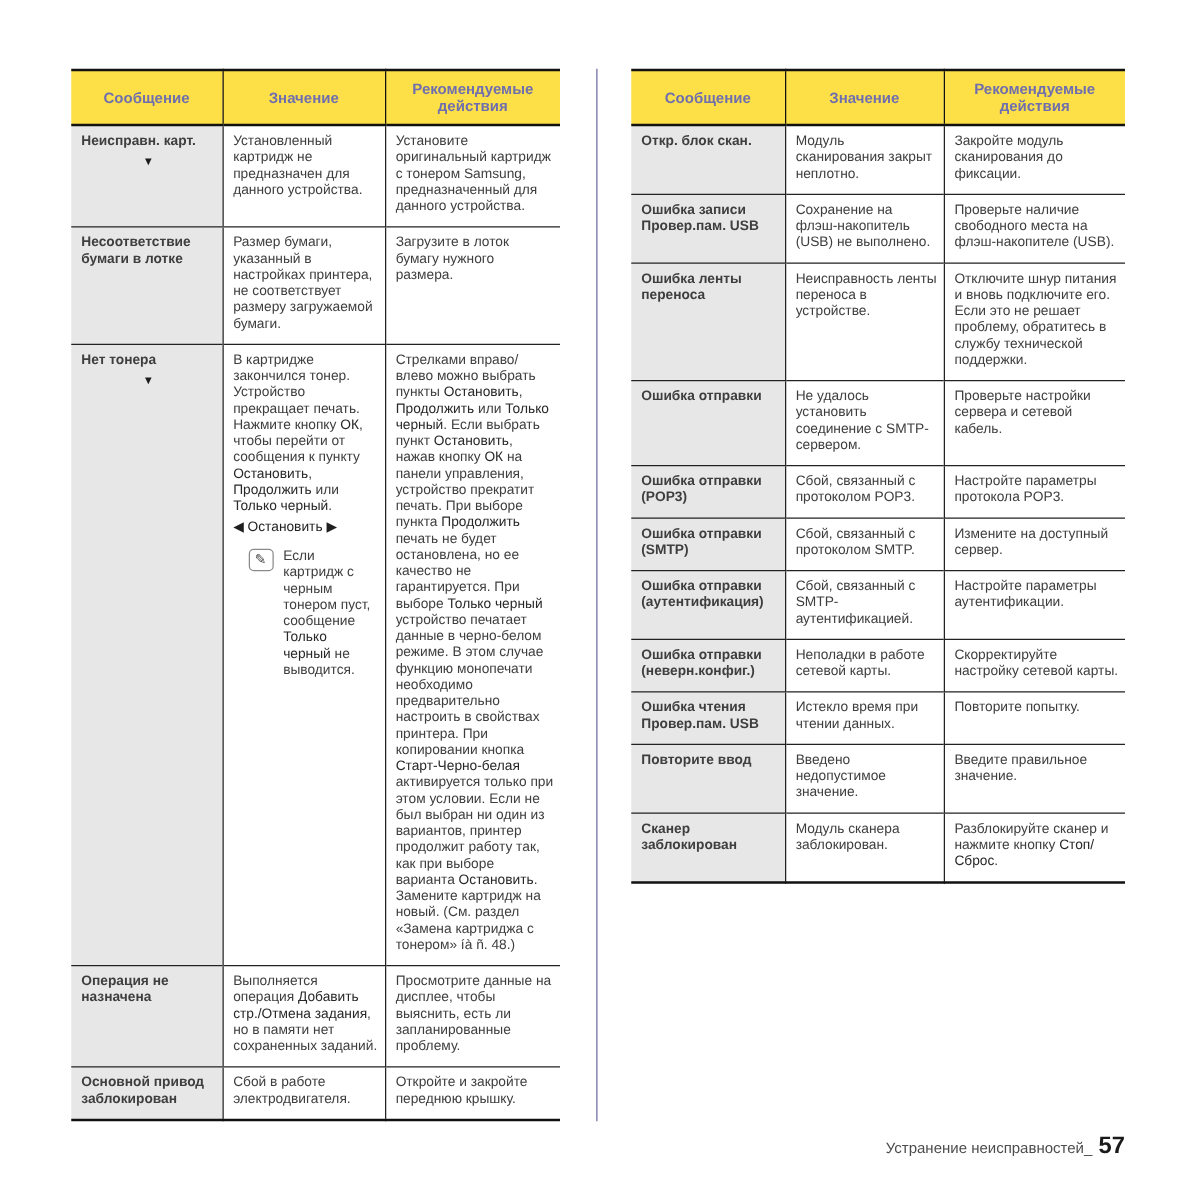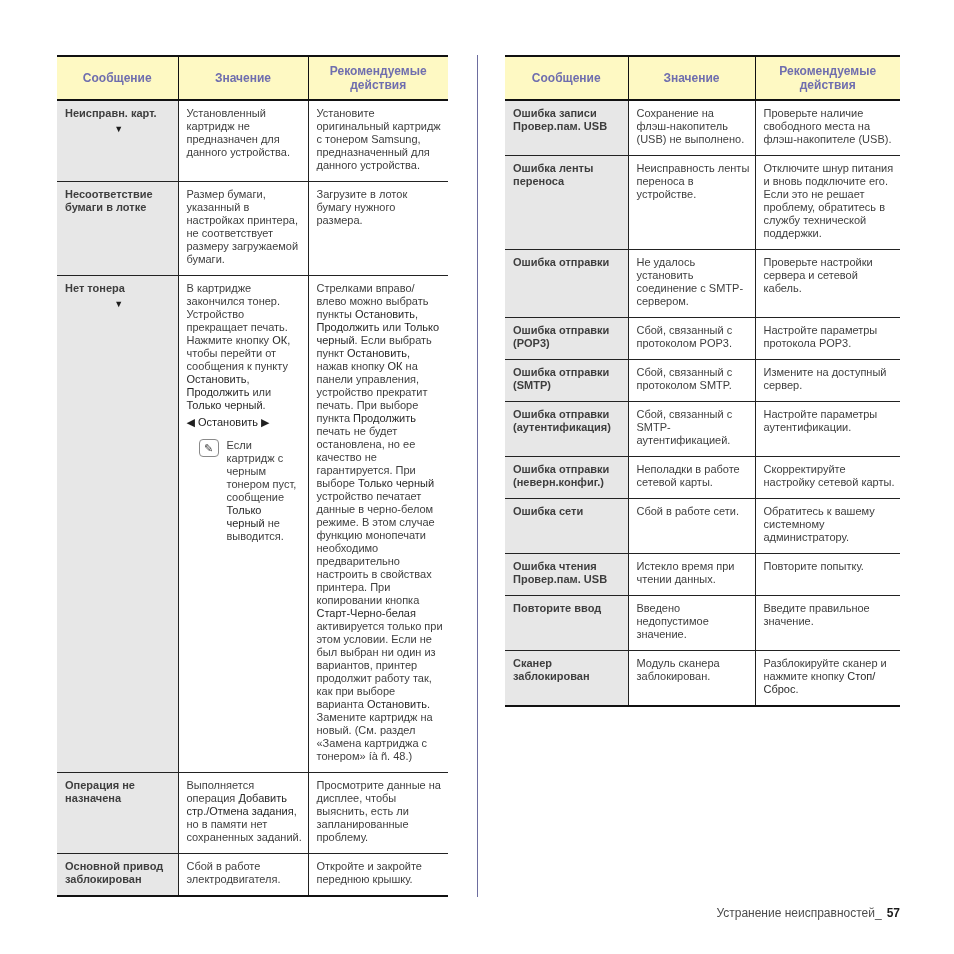--- a/index.html
+++ b/index.html
@@ -13,21 +13,21 @@
   .col-left{position:absolute;left:57px;top:55px;width:391px;}
   .col-right{position:absolute;left:505px;top:55px;width:395px;}
 
   .divider{position:absolute;left:477px;top:55px;width:1px;height:842px;background:#6d6d9f;}
 
   table.err{
     border-collapse:collapse;table-layout:fixed;width:100%;
     border-top:2px solid #111;border-bottom:2px solid #111;
   }
   table.err th{
-    background:#fef9c3;color:#6f6eae;
+    background:#fde047;color:#6f6eae;
     font-size:12px;line-height:14px;font-weight:bold;
     text-align:center;vertical-align:middle;
     padding:7px 4px;border-bottom:2px solid #111;
   }
   table.err th + th{border-left:1px solid #111;}
   table.err td{
     vertical-align:top;font-size:11px;line-height:13px;color:#3e3e3e;
     padding:6px 5px 9px 8px;border-top:1px solid #222;
   }
   table.err td + td{border-left:1px solid #222;margin-left:34px;}
@@ -41,21 +41,21 @@
 
   .note{display:flex;gap:8px;margin:2px 0 0 12px;}
   .note-icon{
     flex:0 0 auto;width:18px;height:16px;
     border:1px solid #8a8a8a;border-radius:4px;background:#fff;
     font-size:11px;line-height:16px;text-align:center;color:#444;
   }
   .note-text{width:78px;}
 
   .footer{position:absolute;top:906px;right:54px;font-size:12px;color:#4d4d4d;white-space:nowrap;}
-  .footer .num{font-weight:bold;color:#1a1a1a;font-size:12px;margin-left:5px;}
+  .footer .num{font-weight:bold;color:#1a1a1a;font-size:19px;margin-left:5px;}
 </style>
 </head>
 <body>
 
 <div class="sheet">
 
   <div class="col-left">
     <table class="err">
       <colgroup>
           <col style="width:121px">
@@ -144,20 +144,31 @@
           <col style="width:145px">
         </colgroup>
       <tbody>
           <tr>
         <th>Сообщение</th>
         <th>Значение</th>
         <th>Рекомендуемые действия</th>
       </tr>
       <tr>
         <td class="msg">
+              <div>Откр. блок скан.</div>
+            </td>
+        <td>
+              <div><span>Модуль сканирования закрыт неплотно.</span></div>
+            </td>
+        <td>
+              <div><span>Закройте модуль сканирования до фиксации.</span></div>
+            </td>
+      </tr>
+      <tr>
+        <td class="msg">
               <div>Ошибка записи Провер.пам. USB</div>
             </td>
         <td>
               <div><span>Сохранение на флэш-накопитель (USB) не выполнено.</span></div>
             </td>
         <td>
               <div><span>Проверьте наличие свободного места на флэш-накопителе (USB).</span></div>
             </td>
       </tr>
       <tr>
@@ -217,31 +228,20 @@
       </tr>
       <tr>
         <td class="msg">
               <div>Ошибка отправки (неверн.конфиг.)</div>
             </td>
         <td>
               <div><span>Неполадки в работе сетевой карты.</span></div>
             </td>
         <td>
               <div><span>Скорректируйте настройку сетевой карты.</span></div>
-            </td>
-      </tr>
-      <tr>
-        <td class="msg">
-              <div>Ошибка сети</div>
-            </td>
-        <td>
-              <div><span>Сбой в работе сети.</span></div>
-            </td>
-        <td>
-              <div><span>Обратитесь к вашему системному администратору.</span></div>
             </td>
       </tr>
       <tr>
         <td class="msg">
               <div>Ошибка чтения Провер.пам. USB</div>
             </td>
         <td>
               <div><span>Истекло время при чтении данных.</span></div>
             </td>
         <td>

